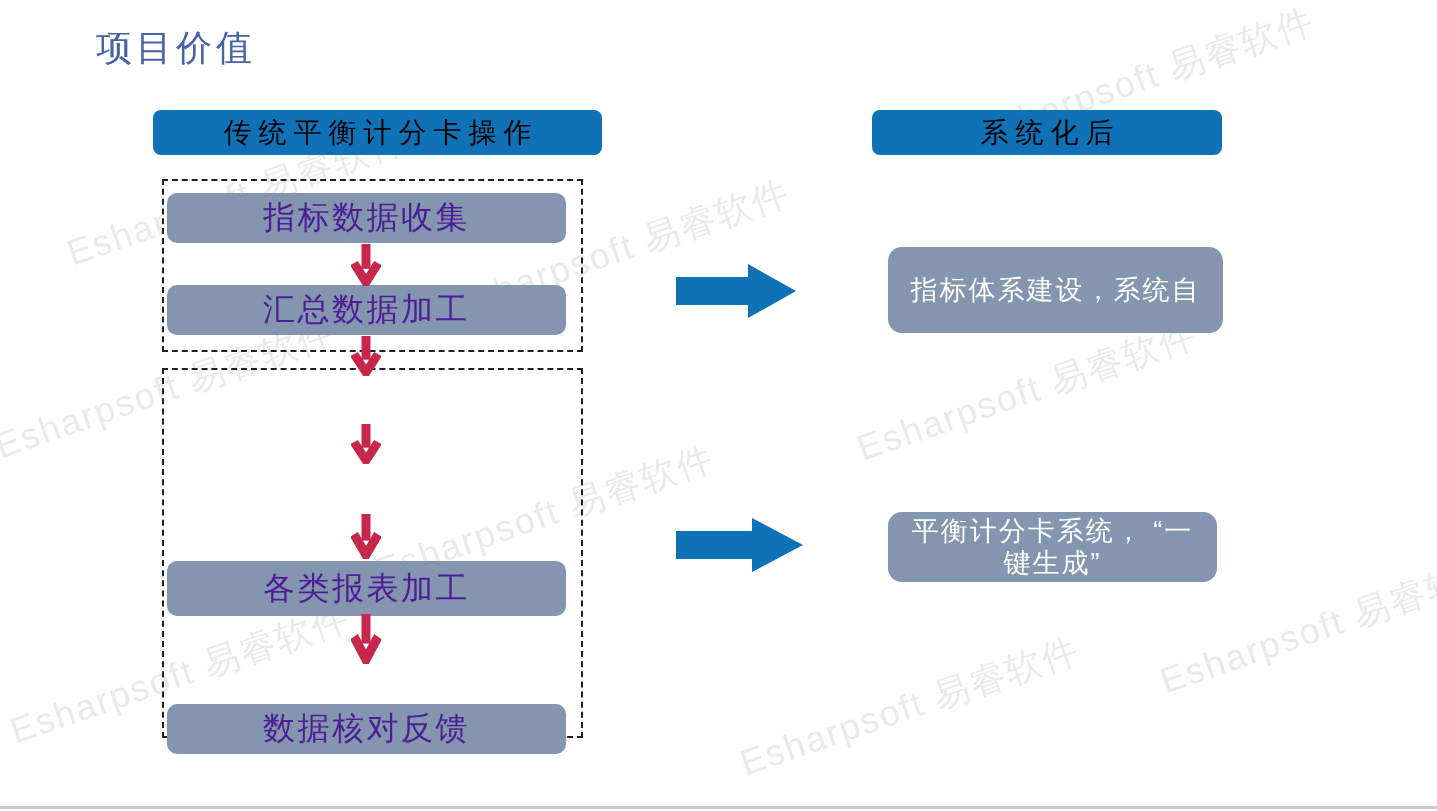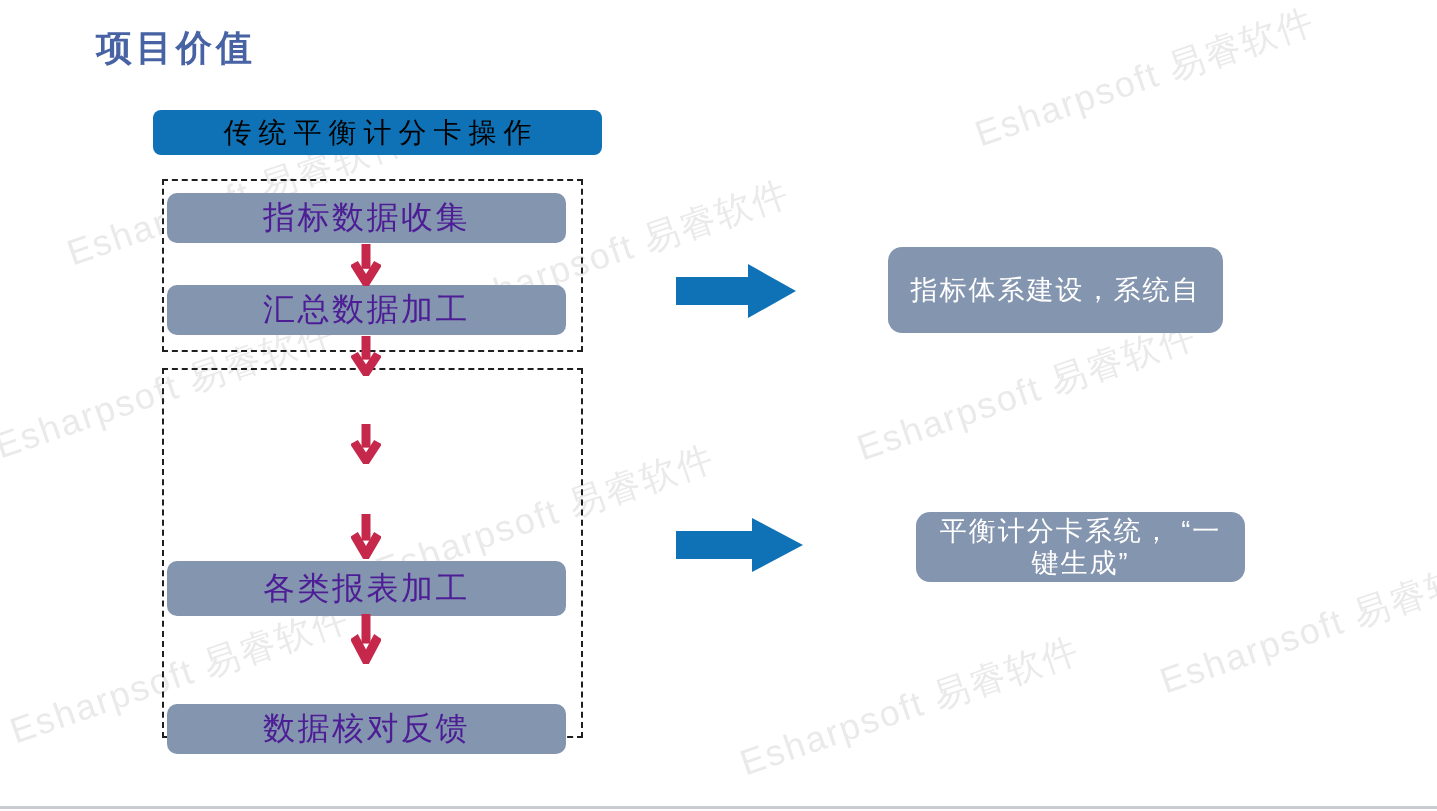--- a/index.html
+++ b/index.html
@@ -9,21 +9,21 @@
   }
   
   .watermark {
     position:absolute; transform:translate(-50%,-50%) rotate(-19deg);
     font-size:36px; letter-spacing:2px; white-space:nowrap; z-index:0;
     user-select:none; pointer-events:none;
   }
   
   .title {
     position:absolute; left:96px; top:24px; margin:0; z-index:2;
-    font-size:36px; font-weight:bold; letter-spacing:4px; color:#4763A4;
+    font-size:36px; font-weight:normal; letter-spacing:4px; color:#4763A4;
   }
   
   .header-bar {
     position:absolute; top:110px; height:45px; z-index:2;
     background:#0F72B6; border-radius:8px; color:#000000;
     font-family:"Liberation Serif","DejaVu Serif",serif;
     font-size:28px; letter-spacing:7px; text-indent:7px;
     display:flex; align-items:center; justify-content:center;
   }
   .header-left  { left:153px; width:449px; }
@@ -58,21 +58,21 @@
   .ra2 { left:676px; top:518px; width:127px; height:54px; }
   .right-arrow svg { display:block; width:100%; height:100%; }
   
   .result {
     position:absolute; z-index:2; background:#8495AF; border-radius:14px;
     color:#ffffff; font-size:27px; letter-spacing:2px; line-height:32px;
     display:flex; flex-direction:column; align-items:center; justify-content:center;
     text-align:center; box-sizing:border-box;
   }
   .r1 { left:888px; top:247px; width:335px; height:86px; }
-  .r2 { left:888px; top:512px; width:329px; height:70px;margin-left:28px; }
+  .r2 { left:888px; top:512px; width:329px; height:70px; }
   .result .line { white-space:nowrap; }
   
   .bottom-line {
     position:absolute; left:0; top:806px; width:100%; height:3px;
     background:#C9CDD2; z-index:2;
   }
 </style>
 </head>
 <body>
 
@@ -86,20 +86,21 @@
       <div class="watermark" style="left: 545px; top: 515px; color: rgb(234, 234, 234);">Esharpsoft 易睿软件</div>
       <div class="watermark" style="left: 1027px; top: 392px; color: rgb(234, 234, 234);">Esharpsoft 易睿软件</div>
       <div class="watermark" style="left: 180px; top: 675px; color: rgb(234, 234, 234);">Esharpsoft 易睿软件</div>
       <div class="watermark" style="left: 910px; top: 707px; color: rgb(234, 234, 234);">Esharpsoft 易睿软件</div>
       <div class="watermark" style="left: 1330px; top: 625px; color: rgb(234, 234, 234);">Esharpsoft 易睿软件</div>
     </div>
 
   <h1 class="title">项目价值</h1>
 
   <div class="header-bar header-left">传统平衡计分卡操作</div>
+  <div class="header-bar header-right">系统化后</div>
 
   <div class="group group-1"></div>
   <div class="group group-2"></div>
 
   <div class="step s1">指标数据收集</div>
   <div class="step s2">汇总数据加工</div>
   <div class="step s5">各类报表加工</div>
   <div class="step s6">数据核对反馈</div>
 
   <div class="down-arrow da1">

